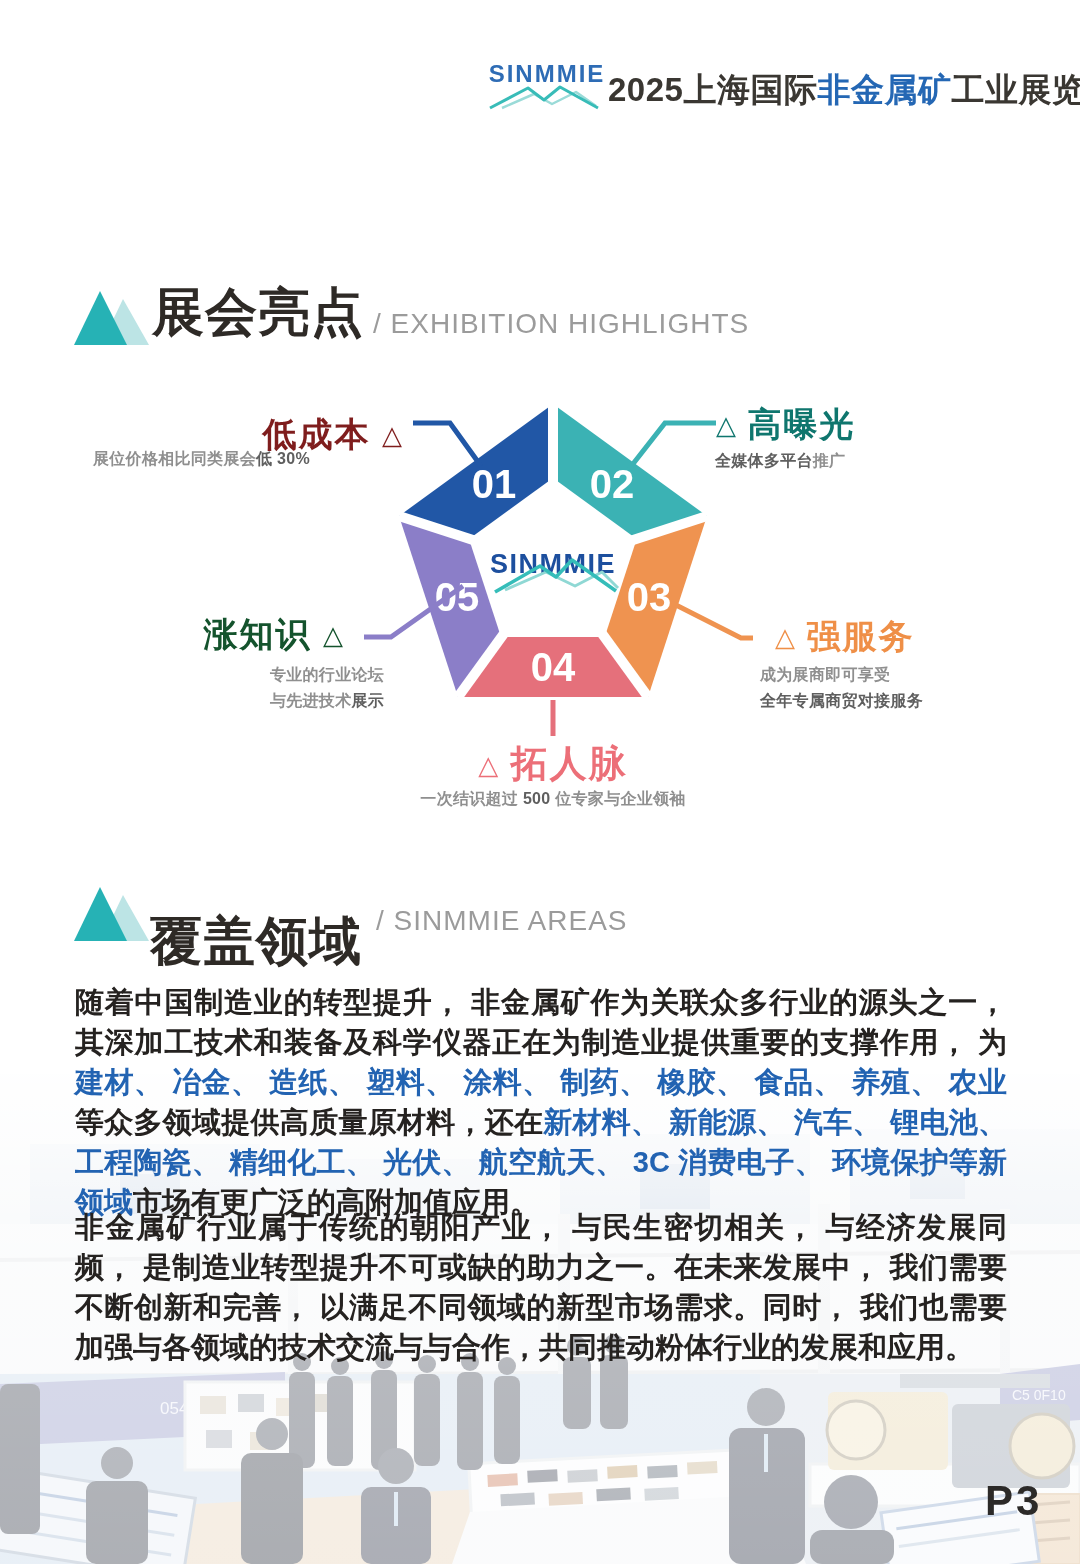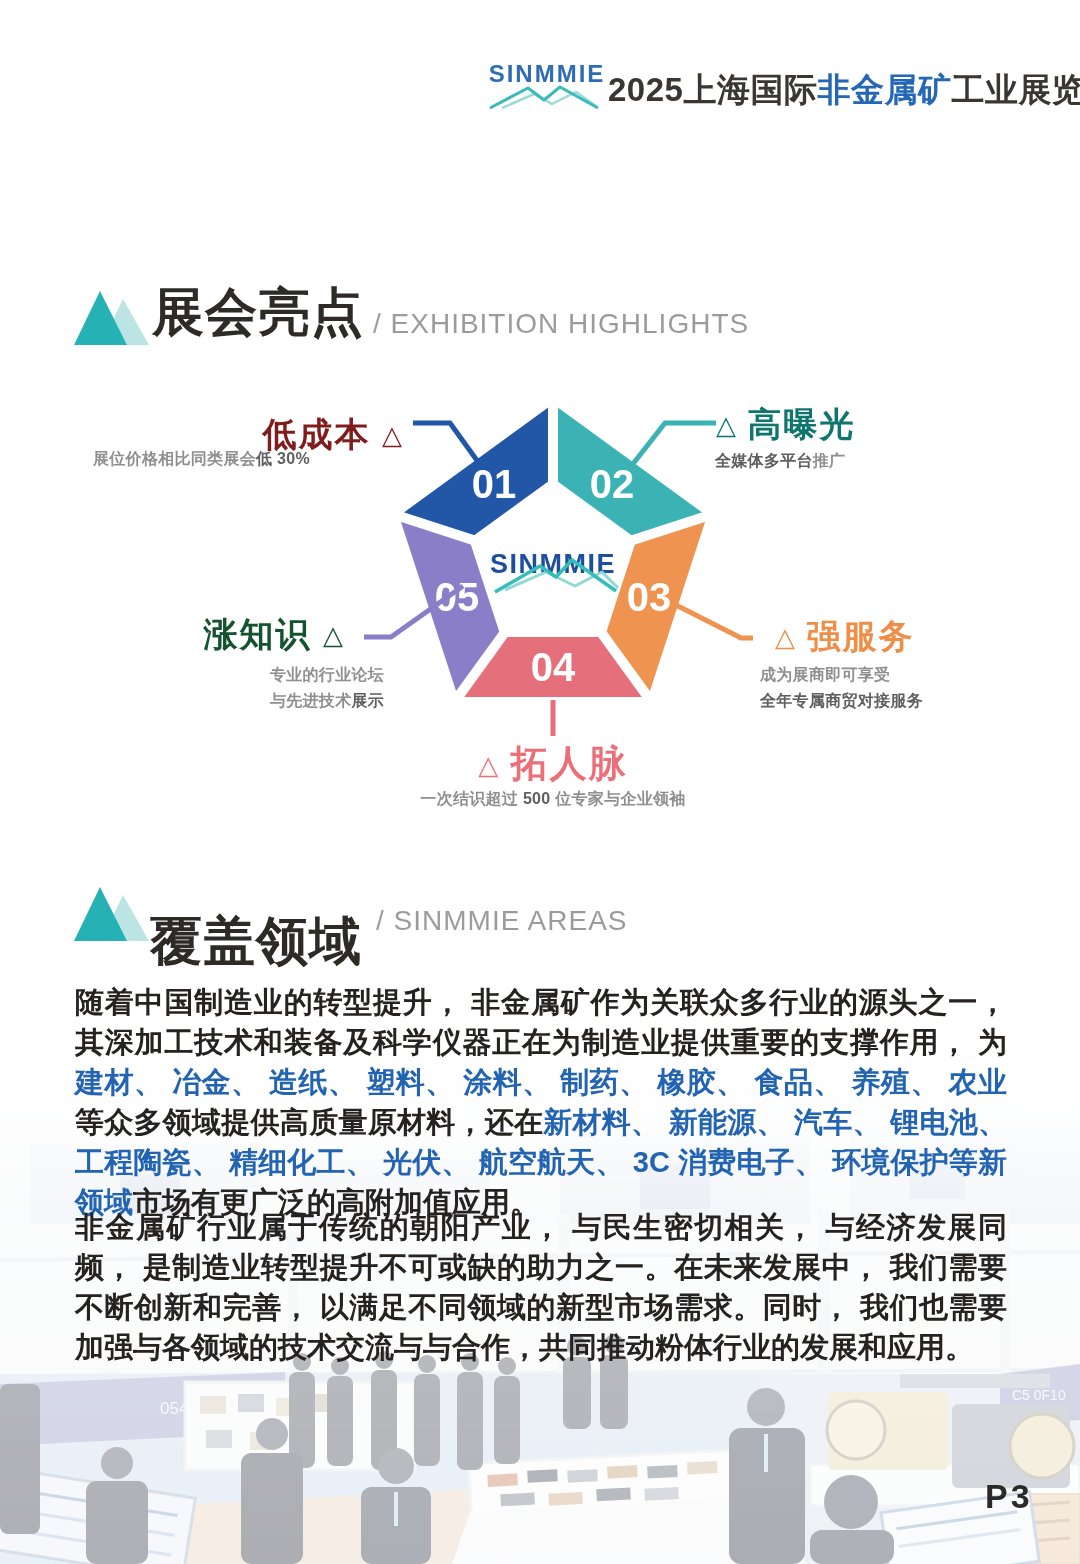--- a/index.html
+++ b/index.html
@@ -42,21 +42,21 @@
   
   #diagram{left:0;top:0;z-index:3;pointer-events:none;}
   
   .para{position:absolute;left:75px;width:932px;font-size:29px;line-height:40px;font-weight:700;text-align:justify;z-index:3;}
   #p1{top:982px;} #p2{top:1207px;}
   
   #photo{left:0;top:1074px;width:1080px;height:490px;z-index:1;overflow:hidden;}
   #photo-overlay{left:0;top:1074px;width:1080px;height:490px;z-index:2;
     background:linear-gradient(180deg,rgba(255,255,255,0.97) 0%,rgba(255,255,255,0.88) 12%,
       rgba(255,255,255,0.72) 30%,rgba(255,255,255,0.63) 60%,rgba(255,255,255,0.60) 100%);}
-  #pageno{left:985px;top:1477px;font-size:34px;font-weight:800;color:#2c2a28;letter-spacing:3px;z-index:4;}
+  #pageno{left:985px;top:1477px;font-size:42px;font-weight:800;color:#2c2a28;letter-spacing:3px;z-index:4;}
 </style>
 </head>
 <body>
 
 <div class="abs" id="topbar-logo">
   <div class="logo-word">SINMMIE</div>
   <svg width="118" height="26" viewBox="0 0 118 26">
     <polyline points="14,24 46,10 64,20 88,8 108,22" fill="none" stroke="#9adbd8" stroke-width="2.5" stroke-linejoin="round"></polyline>
     <polyline points="2,24 40,4 56,16 72,3 110,24" fill="none" stroke="#38bcb8" stroke-width="3" stroke-linejoin="round"></polyline>
   </svg>

